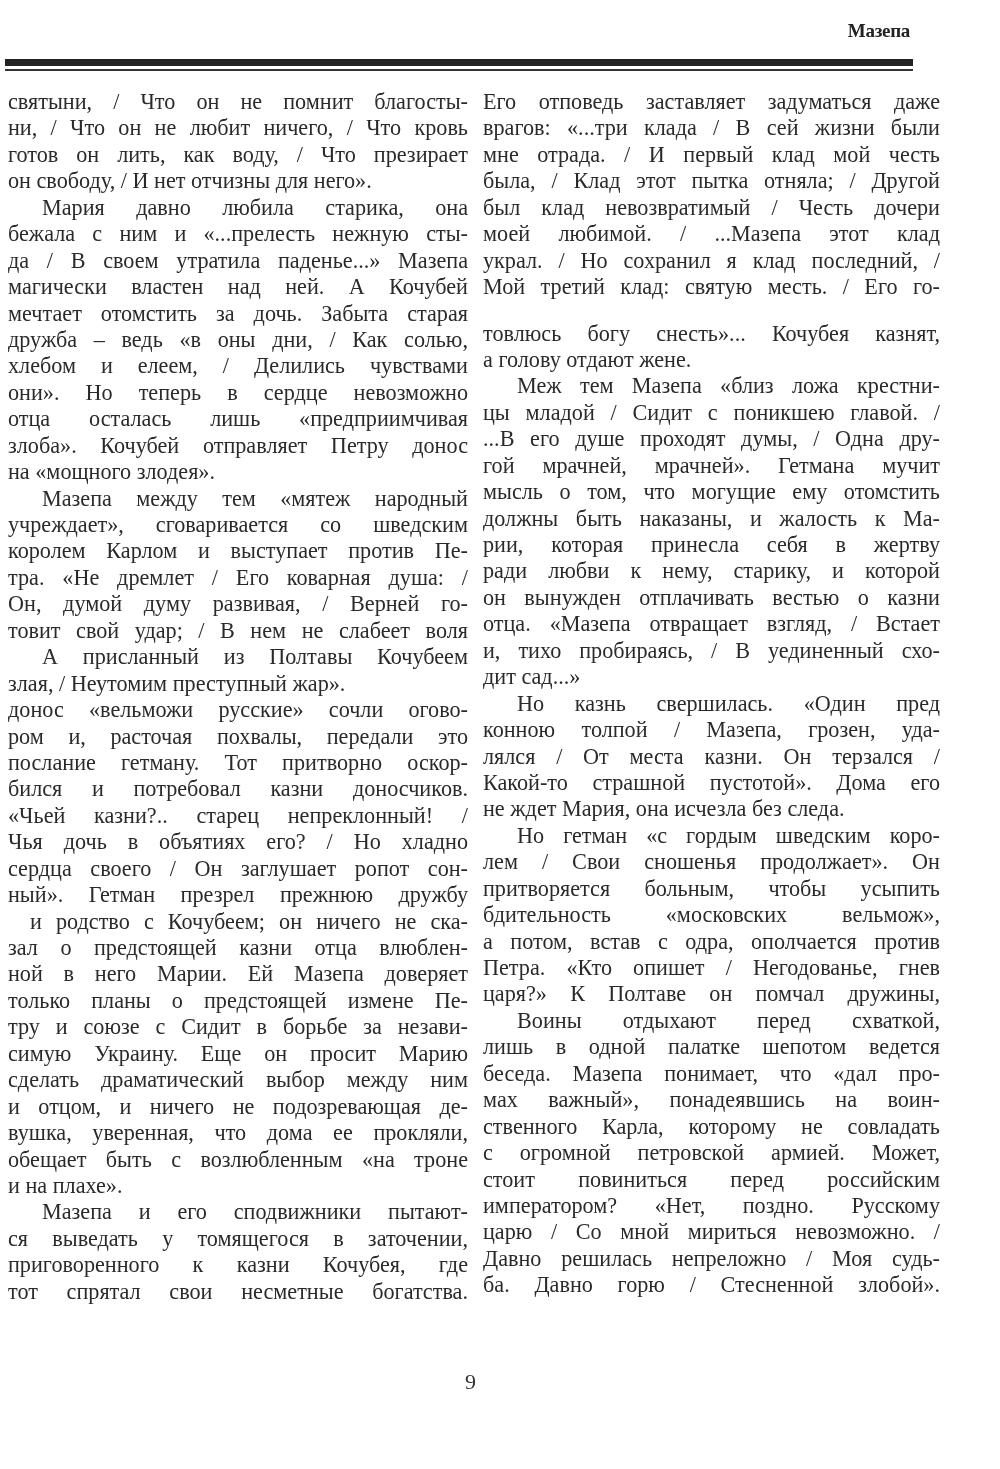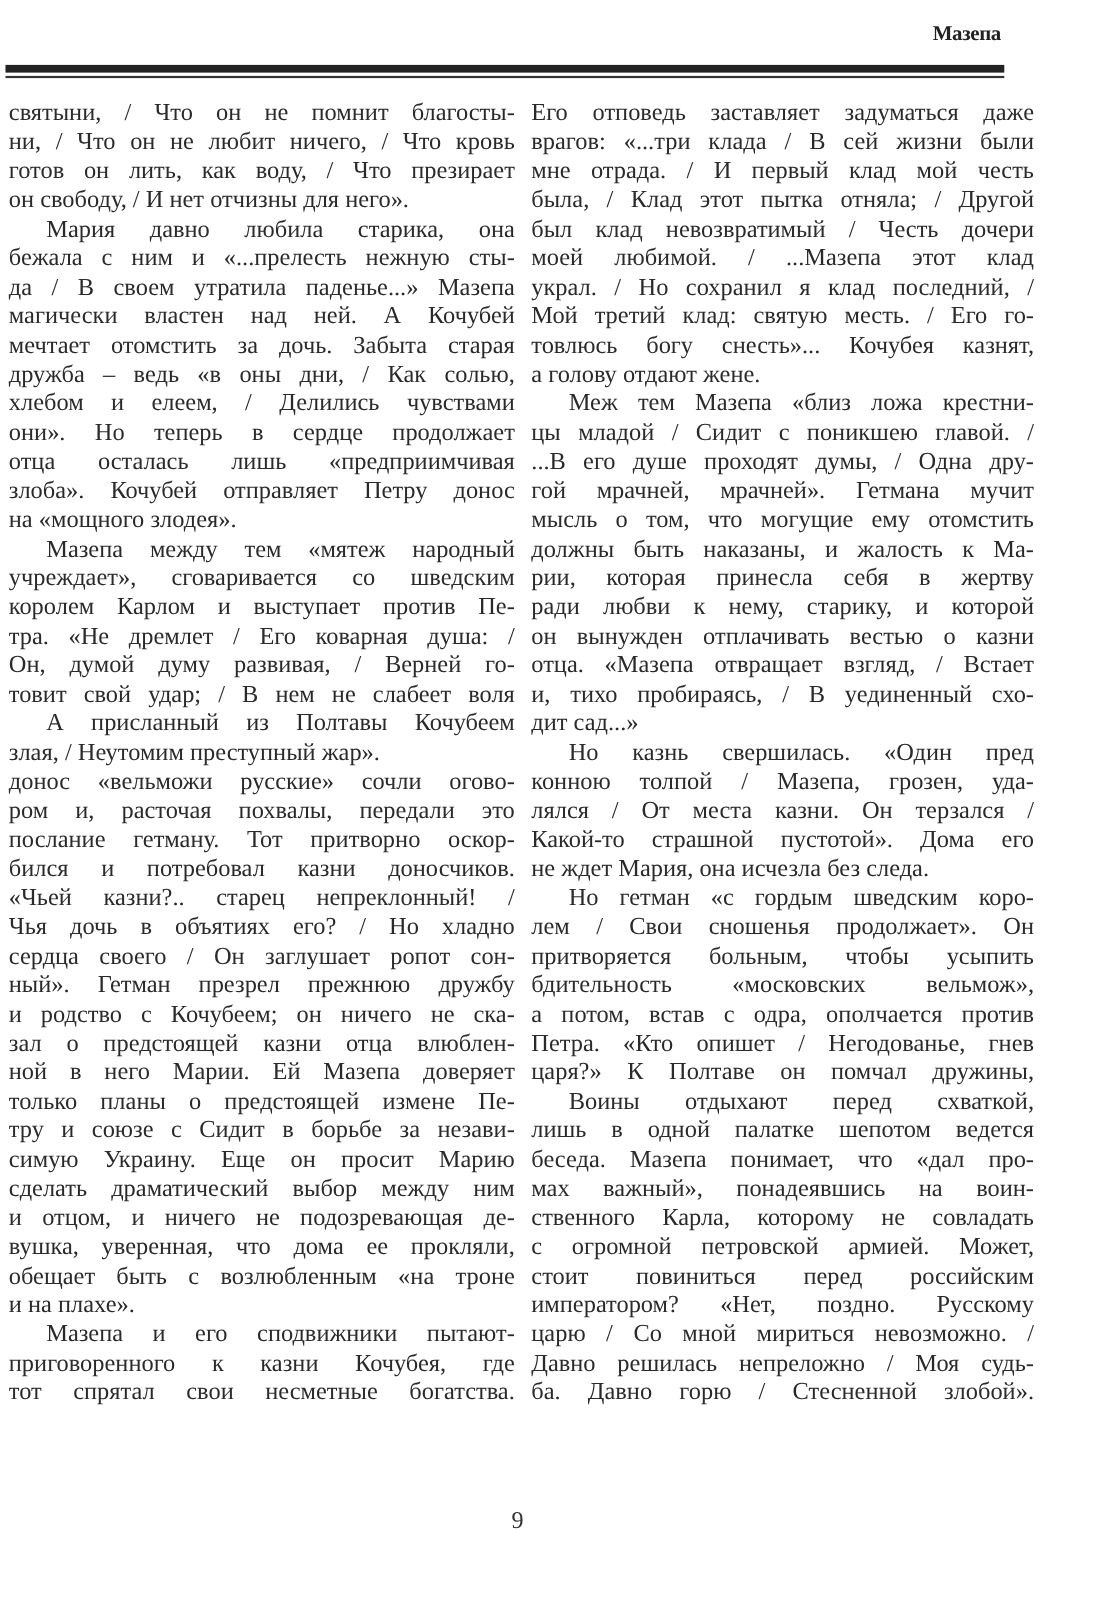--- a/index.html
+++ b/index.html
@@ -29,65 +29,66 @@
     <span class="line" style="white-space: normal;">ни, / Что он не любит ничего, / Что кровь</span>
     <span class="line" style="white-space: normal;">готов он лить, как воду, / Что презирает</span>
     <span class="line last" style="white-space: normal;">он свободу, / И нет отчизны для него».</span>
     <span class="line indent" style="white-space: normal;">Мария давно любила старика, она</span>
     <span class="line" style="white-space: normal;">бежала с ним и «...прелесть нежную сты-</span>
     <span class="line" style="white-space: normal;">да / В своем утратила паденье...» Мазепа</span>
     <span class="line" style="white-space: normal;">магически властен над ней. А Кочубей</span>
     <span class="line" style="white-space: normal;">мечтает отомстить за дочь. Забыта старая</span>
     <span class="line" style="white-space: normal;">дружба – ведь «в оны дни, / Как солью,</span>
     <span class="line" style="white-space: normal;">хлебом и елеем, / Делились чувствами</span>
-    <span class="line" style="white-space: normal;">они». Но теперь в сердце продолжает</span>
+    <span class="line" style="white-space: normal;">они». Но теперь в сердце невозможно</span>
     <span class="line" style="white-space: normal;">отца осталась лишь «предприимчивая</span>
     <span class="line" style="white-space: normal;">злоба». Кочубей отправляет Петру донос</span>
     <span class="line last" style="white-space: normal;">на «мощного злодея».</span>
     <span class="line indent" style="white-space: normal;">Мазепа между тем «мятеж народный</span>
     <span class="line" style="white-space: normal;">учреждает», сговаривается со шведским</span>
     <span class="line" style="white-space: normal;">королем Карлом и выступает против Пе-</span>
     <span class="line" style="white-space: normal;">тра. «Не дремлет / Его коварная душа: /</span>
     <span class="line" style="white-space: normal;">Он, думой думу развивая, / Верней го-</span>
     <span class="line" style="white-space: normal;">товит свой удар; / В нем не слабеет воля</span>
     <span class="line indent" style="white-space: normal;">А присланный из Полтавы Кочубеем</span>
     <span class="line last" style="white-space: normal;">злая, / Неутомим преступный жар».</span>
     <span class="line" style="white-space: normal;">донос «вельможи русские» сочли огово-</span>
     <span class="line" style="white-space: normal;">ром и, расточая похвалы, передали это</span>
     <span class="line" style="white-space: normal;">послание гетману. Тот притворно оскор-</span>
     <span class="line" style="white-space: normal;">бился и потребовал казни доносчиков.</span>
     <span class="line" style="white-space: normal;">«Чьей казни?.. старец непреклонный! /</span>
     <span class="line" style="white-space: normal;">Чья дочь в объятиях его? / Но хладно</span>
     <span class="line" style="white-space: normal;">сердца своего / Он заглушает ропот сон-</span>
     <span class="line" style="white-space: normal;">ный». Гетман презрел прежнюю дружбу</span>
-    <span class="line" style="white-space: normal;">и родство с Кочубеем; он ничего не ска-</span>
+    <span class="line" style="white-space: normal; margin-left: 22px;">и родство с Кочубеем; он ничего не ска-</span>
     <span class="line" style="white-space: normal;">зал о предстоящей казни отца влюблен-</span>
     <span class="line" style="white-space: normal;">ной в него Марии. Ей Мазепа доверяет</span>
     <span class="line" style="white-space: normal;">только планы о предстоящей измене Пе-</span>
     <span class="line" style="white-space: normal;">тру и союзе с Сидит в борьбе за незави-</span>
     <span class="line" style="white-space: normal;">симую Украину. Еще он просит Марию</span>
     <span class="line" style="white-space: normal;">сделать драматический выбор между ним</span>
     <span class="line" style="white-space: normal;">и отцом, и ничего не подозревающая де-</span>
     <span class="line" style="white-space: normal;">вушка, уверенная, что дома ее прокляли,</span>
     <span class="line" style="white-space: normal;">обещает быть с возлюбленным «на троне</span>
     <span class="line last" style="white-space: normal;">и на плахе».</span>
     <span class="line indent" style="white-space: normal;">Мазепа и его сподвижники пытают-</span>
+    <span class="line" style="white-space: normal;">ся выведать у томящегося в заточении,</span>
     <span class="line" style="white-space: normal;">приговоренного к казни Кочубея, где</span>
     <span class="line" style="white-space: normal;">тот спрятал свои несметные богатства.</span>
   </div>
 <div class="col col-right" id="col-right">
     <span class="line" style="white-space: normal;">Его отповедь заставляет задуматься даже</span>
     <span class="line" style="white-space: normal;">врагов: «...три клада / В сей жизни были</span>
     <span class="line" style="white-space: normal;">мне отрада. / И первый клад мой честь</span>
     <span class="line" style="white-space: normal;">была, / Клад этот пытка отняла; / Другой</span>
     <span class="line" style="white-space: normal;">был клад невозвратимый / Честь дочери</span>
     <span class="line" style="white-space: normal;">моей любимой. / ...Мазепа этот клад</span>
     <span class="line" style="white-space: normal;">украл. / Но сохранил я клад последний, /</span>
     <span class="line" style="white-space: normal;">Мой третий клад: святую месть. / Его го-</span>
-    <span class="line" style="white-space: normal;">товлюсь богу снесть»... Кочубея казнят,</span>
+    <span class="line" style="white-space: normal; margin-top: 20px;">товлюсь богу снесть»... Кочубея казнят,</span>
     <span class="line last" style="white-space: normal;">а голову отдают жене.</span>
     <span class="line indent" style="white-space: normal;">Меж тем Мазепа «близ ложа крестни-</span>
     <span class="line" style="white-space: normal;">цы младой / Сидит с поникшею главой. /</span>
     <span class="line" style="white-space: normal;">...В его душе проходят думы, / Одна дру-</span>
     <span class="line" style="white-space: normal;">гой мрачней, мрачней». Гетмана мучит</span>
     <span class="line" style="white-space: normal;">мысль о том, что могущие ему отомстить</span>
     <span class="line" style="white-space: normal;">должны быть наказаны, и жалость к Ма-</span>
     <span class="line" style="white-space: normal;">рии, которая принесла себя в жертву</span>
     <span class="line" style="white-space: normal;">ради любви к нему, старику, и которой</span>
     <span class="line" style="white-space: normal;">он вынужден отплачивать вестью о казни</span>

